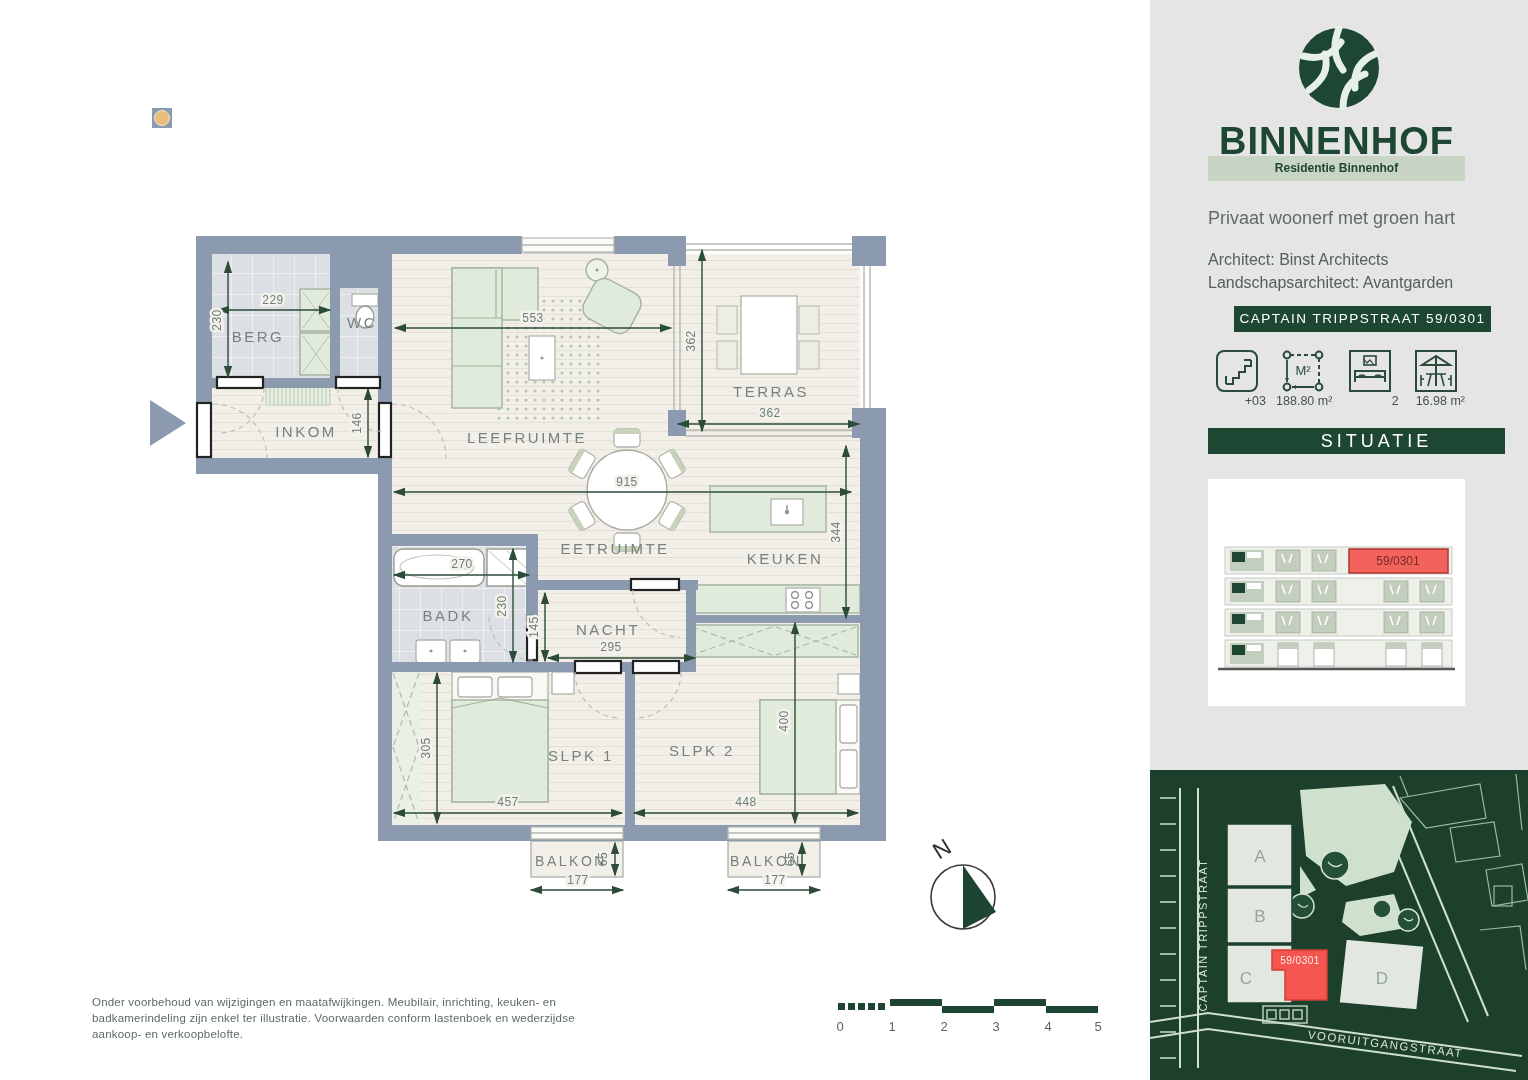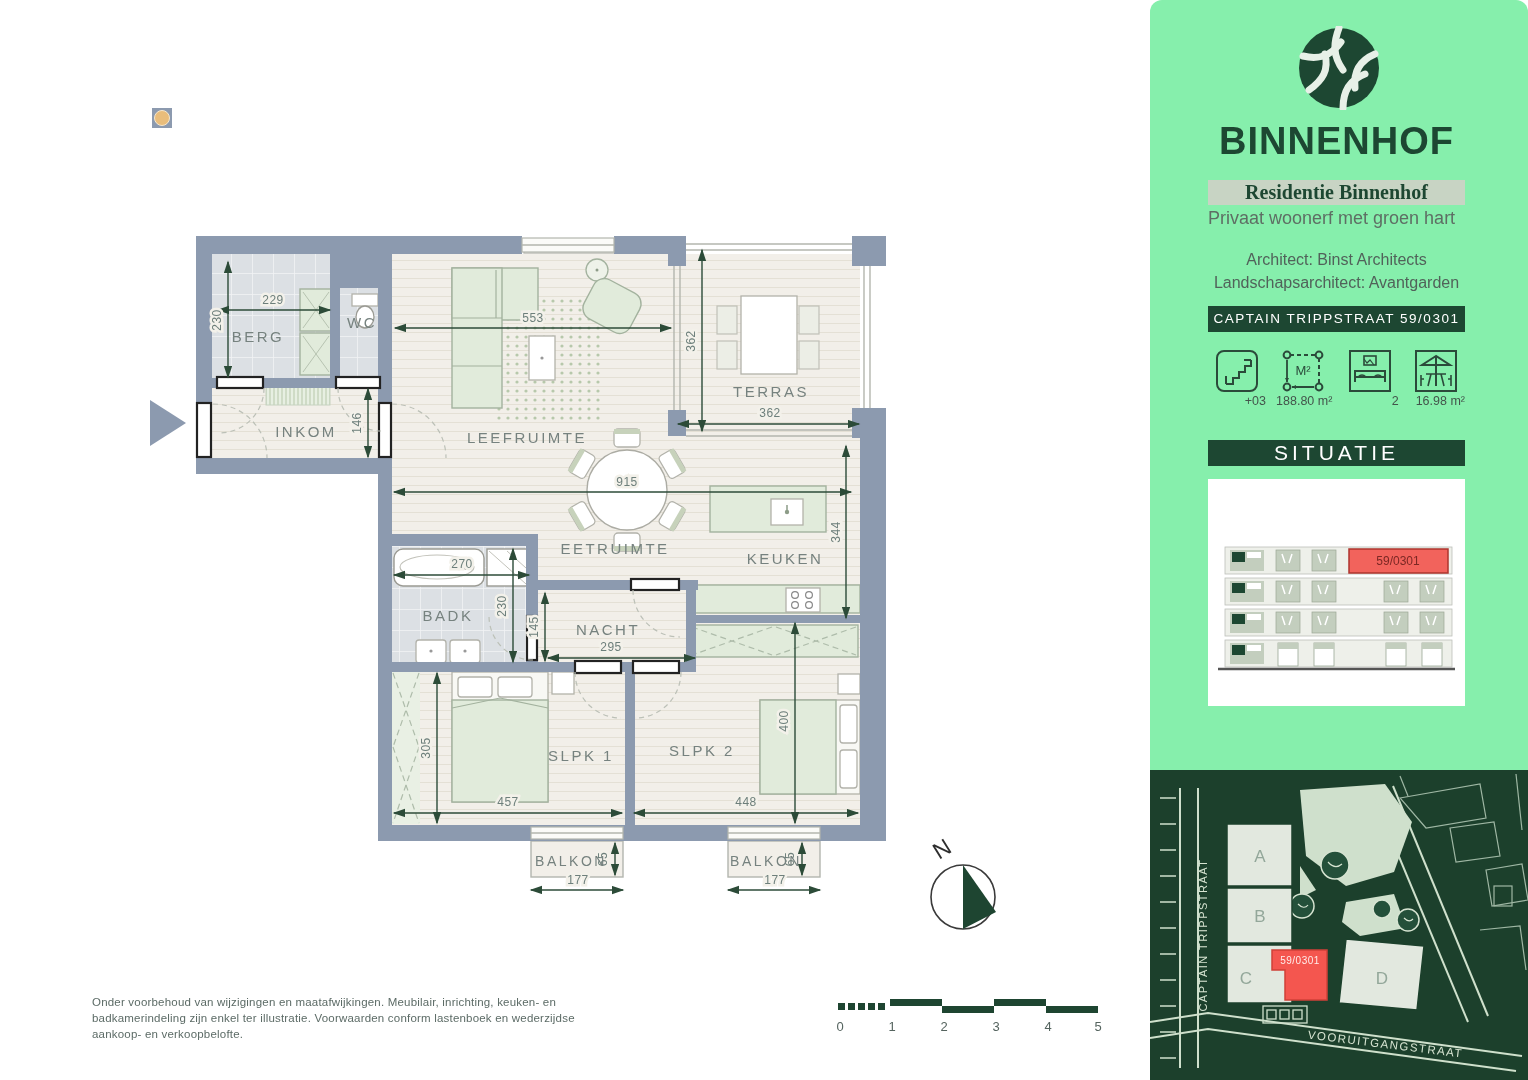--- a/index.html
+++ b/index.html
@@ -12,34 +12,34 @@
   .door{fill:#ffffff;stroke:#222222;stroke-width:2.2;}
   .glass{stroke:#b3b6ae;stroke-width:1.4;}
   .arc{fill:none;stroke:#bcc0b7;stroke-width:1.2;stroke-dasharray:5 4;}
   .dash{stroke:#aebcaa;stroke-width:1.2;stroke-dasharray:6 4;}
   .dim{stroke:#2c4b38;stroke-width:1.4;}
   .dlab{font-size:12px;fill:#6d7f7b;letter-spacing:.5px;paint-order:stroke;stroke:#f3f1ea;stroke-width:5px;text-anchor:middle;}
   .rlab{font-size:15px;fill:#76827f;letter-spacing:2.5px;text-anchor:middle;}
   .disclaimer{position:absolute;left:92px;top:994px;width:485px;font-size:11.5px;line-height:1.4;color:#5c6b66;letter-spacing:.2px;}
   .stamp{position:absolute;left:152px;top:108px;width:20px;height:20px;background:#8c9aaf;}
   .stamp:before{content:"";position:absolute;left:2px;top:2px;width:16px;height:16px;border-radius:50%;background:#e9bd7b;border:1px solid #f6e7cd;box-sizing:border-box;}
-  .sidebar{position:absolute;left:1150px;top:0;width:378px;height:1080px;background:#86efac;border-radius:12px;}
+  .sidebar{position:absolute;left:1150px;top:0;width:378px;height:1080px;background:#e5e5e5;}
   .sb-abs{position:absolute;left:58px;width:257px;}
   .logo-wrap{position:absolute;left:0;top:26px;width:378px;text-align:center;}
   .brand{top:120px;font-size:38px;font-weight:bold;color:#1d4732;text-align:center;letter-spacing:1px;white-space:nowrap;}
-  .res-band{top:180px;height:25px;line-height:25px;background:#c8d4c4;color:#1d4732;font-weight:bold;font-size:20px;text-align:center;font-family:Liberation Serif, serif;}
+  .res-band{top:156px;height:25px;line-height:25px;background:#c8d4c4;color:#1d4732;font-weight:bold;font-size:12px;text-align:center;}
   .tagline{top:208px;font-size:18px;color:#5e6e64;}
-  .arch{top:248px;font-size:16px;color:#51625a;line-height:1.45;text-align:center;}
+  .arch{top:248px;font-size:16px;color:#51625a;line-height:1.45;}
   .banner{height:26px;line-height:26px;background:#1d4732;color:#ffffff;text-align:center;font-size:13.5px;letter-spacing:1.5px;}
-  .addr{top:306px;}
+  .addr{top:306px;margin-left:26px;}
   .specs{top:348px;display:flex;justify-content:space-between;}
   .spec{width:58px;text-align:right;}
   .spec svg{display:block;margin:0 auto;}
   .spec .val{font-size:12.5px;color:#43544b;white-space:nowrap;}
-  .sit-banner{top:440px;letter-spacing:4px;font-size:21px;}
+  .sit-banner{top:428px;letter-spacing:4px;font-size:18px;padding-left:40px;}
   .sit-panel{top:479px;height:227px;background:#ffffff;}
   .sitemap{position:absolute;left:0;top:770px;width:378px;height:310px;background:#1c402c;}
 </style>
 </head>
 <body>
 
 <div id="stage">
 
 <svg id="plan" width="1150" height="1080" viewBox="0 0 1150 1080">
   <defs>

